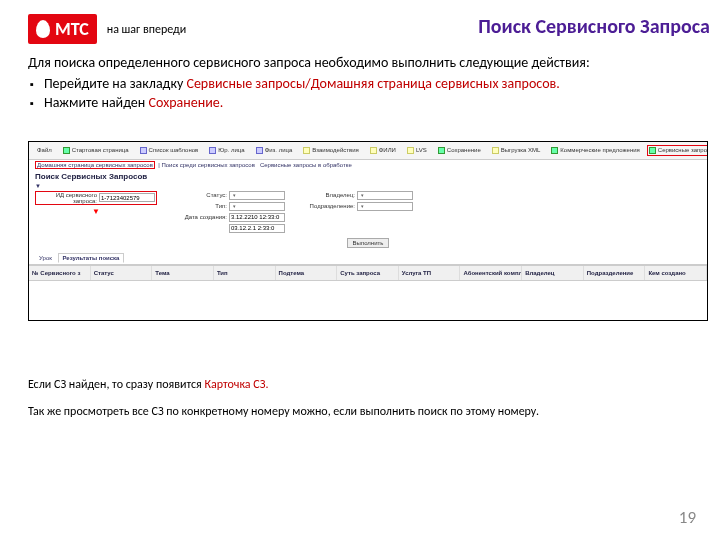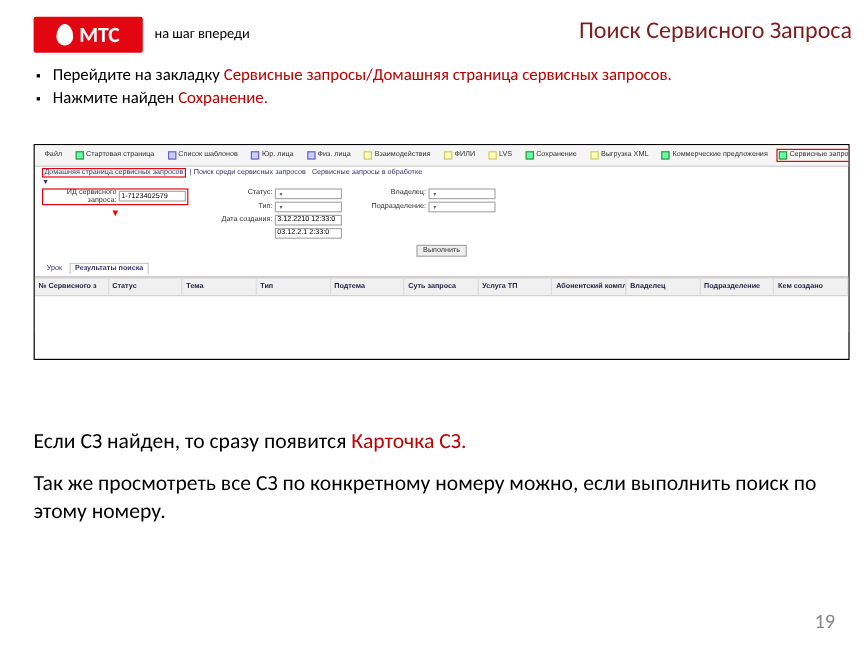--- a/index.html
+++ b/index.html
@@ -1,22 +1,22 @@
 <!DOCTYPE html>
 <html><head>
 <meta charset="utf-8">
 <style>
   * { box-sizing: border-box; margin: 0; padding: 0; }
   body { width: 720px; height: 540px; font-family: Calibri, Arial, sans-serif; font-size: 13px; color: #000; background: #fff; position: relative; }
   .page { padding: 14px 10px 0 28px; }
   .hdr { display: flex; justify-content: space-between; align-items: center でしょ; margin-bottom: 10px; }
-  .logo { background: #e30611; color: #fff; display: inline-flex; align-items: center; padding: 4px 19px; font-weight: bold; font-size: 18px; border-radius: 2px; }
+  .logo { background: #e30611; color: #fff; display: inline-flex; align-items: center; padding: 4px 8px; font-weight: bold; font-size: 18px; border-radius: 2px; }
   .egg { width: 14px; height: 18px; background: #fff; border-radius: 50% 50% 50% 50% / 60% 60% 40% 40%; margin-right: 5px; }
   .tagline { color: #000000; font-size: 12px; margin-left: 10px; }
-  .title { color: #7f1d1d; font-size: 20px; font-weight: normal; }
+  .title { color: #4c1d95; font-size: 20px; font-weight: bold; }
   .intro { font-size: 14px; margin-bottom: 4px; }
   ul.bul { list-style: none; padding-left: 2px; margin-bottom: 28px; }
   ul.bul li { font-size: 14px; line-height: 1.35; }
   ul.bul li::before { content: "▪"; color: #000; margin-right: 10px; font-size: 11px; }
   .red { color: #c00000; }
   .shot { border: 1px solid #000; width: 680px; height: 180px; background: #fff; overflow: hidden; font-size: 6px; font-family: Tahoma, Arial; color: #333; position: relative; }
   .toolbar { display: flex; gap: 3px; padding: 3px 4px; background: #f5f5f5; border-bottom: 1px solid #ccc; }
   .tbtn { display: inline-flex; align-items: center; gap: 2px; padding: 1px 3px; border: 1px solid transparent; cursor: default; white-space: nowrap; }
   .tbtn .icn { width: 7px; height: 7px; background: #6fa; display: inline-block; border: 1px solid #393; }
   .tbtn .icn.b { background: #ccf; border-color: #66c; }
@@ -30,39 +30,40 @@
   .flabel { width: 60px; text-align: right; color: #333; }
   .finput { border: 1px solid #aaa; height: 9px; width: 56px; font-size: 6px; padding: 0 1px; background: #fff; }
   .finput.dd { width: 56px; }
   .dd-arrow::after { content: "▾"; font-size: 5px; margin-left: 2px; color: #666; }
   .btn { display: inline-block; background: #eee; border: 1px solid #aaa; padding: 1px 5px; font-size: 6px; margin-top: 3px; }
   .tabs2 { border-bottom: 1px solid #ccc; margin-top: 4px; padding: 1px 6px; }
   .tab2 { display: inline-block; padding: 1px 4px; color: #336; font-size: 6px; }
   .tab2.active { font-weight: bold; border: 1px solid #ccc; border-bottom: 1px solid #fff; background: #fff; }
   .tbl { display: flex; border-top: 1px solid #ccc; border-bottom: 1px solid #ccc; background: #f0f0f0; margin-top: 0; }
   .th { flex: 1; padding: 4px 3px; font-size: 6px; font-weight: bold; color: #224; border-right: 1px solid #ddd; white-space: nowrap; overflow: hidden; }
-  .after { font-size: 18px; margin-top: 56px; }
+  .after { font-size: 12px; margin-top: 56px; }
   .after p { margin-bottom: 12px; line-height: 1.3; }
   .pagenum { position: absolute; bottom: 12px; right: 24px; font-size: 17px; color: #888; }
 </style>
 </head>
 <body>
 
 <div class="page">
   <div class="hdr">
     <div style="display:flex;align-items:center">
       <span class="logo">
           <span class="egg"></span>
           <span>МТС</span>
         </span>
       <span class="tagline">на шаг впереди</span>
     </div>
     <div class="title">Поиск Сервисного Запроса</div>
   </div>
 
+  <p class="intro">Для поиска определенного сервисного запроса необходимо выполнить следующие действия:</p>
   <ul class="bul">
     <li><span>Перейдите на закладку </span><span class="red">Сервисные запросы/Домашняя страница сервисных запросов.</span></li>
     <li><span>Нажмите найден </span><span class="red">Сохранение.</span></li>
   </ul>
 
   <div class="shot">
     <div class="toolbar">
       <span class="tbtn">
           <span>Файл</span>
         </span>
@@ -109,20 +110,21 @@
       <span class="tbtn redbox">
           <span class="icn"></span>
           <span>Сервисные запросы</span>
         </span>
     </div>
     <div class="breadcrumb">
       <span class="redbox">Домашняя страница сервисных запросов</span>
       &nbsp;|&nbsp;<span>Поиск среди сервисных запросов</span>
       &nbsp;&nbsp;<span>Сервисные запросы в обработке</span>
     </div>
+    <div class="section-title">Поиск Сервисных Запросов</div>
     <div style="padding:0 6px;font-size:6px;color:#336">▼</div>
 
     <div class="filters">
       <div class="fcol">
         <div class="frow redbox">
           <span class="flabel">ИД сервисного запроса:</span>
           <input class="finput" value="1-7123402579" style="">
         </div>
         <div style="display:flex;justify-content:center">
             <span style="color:red;font-size:8px">▼</span>

